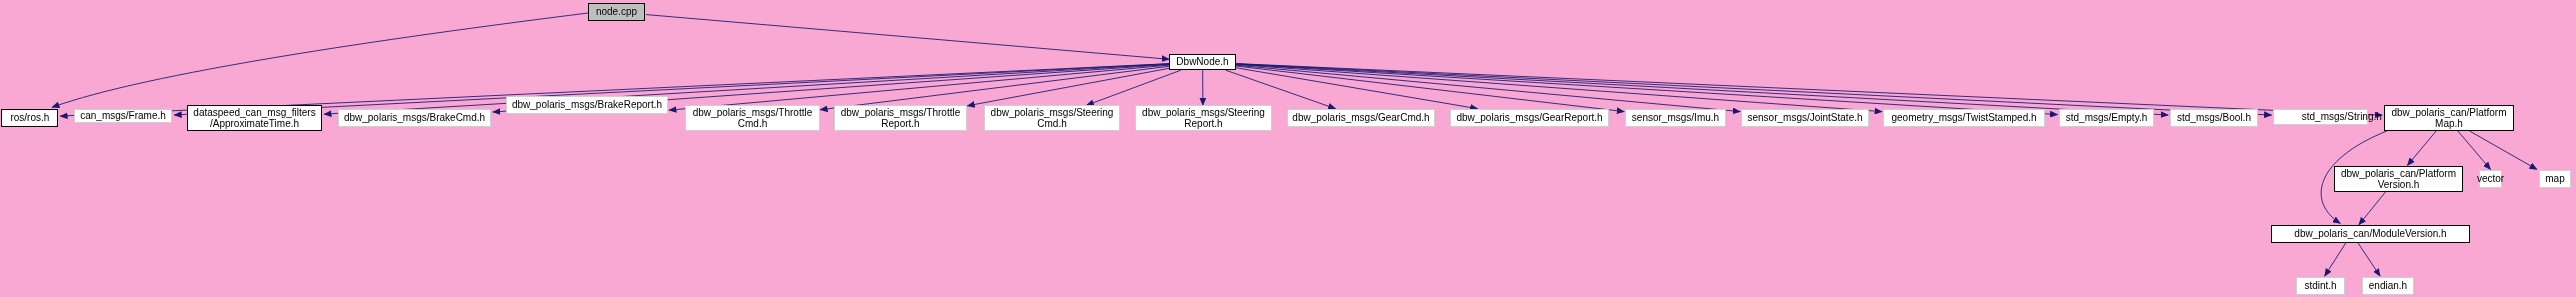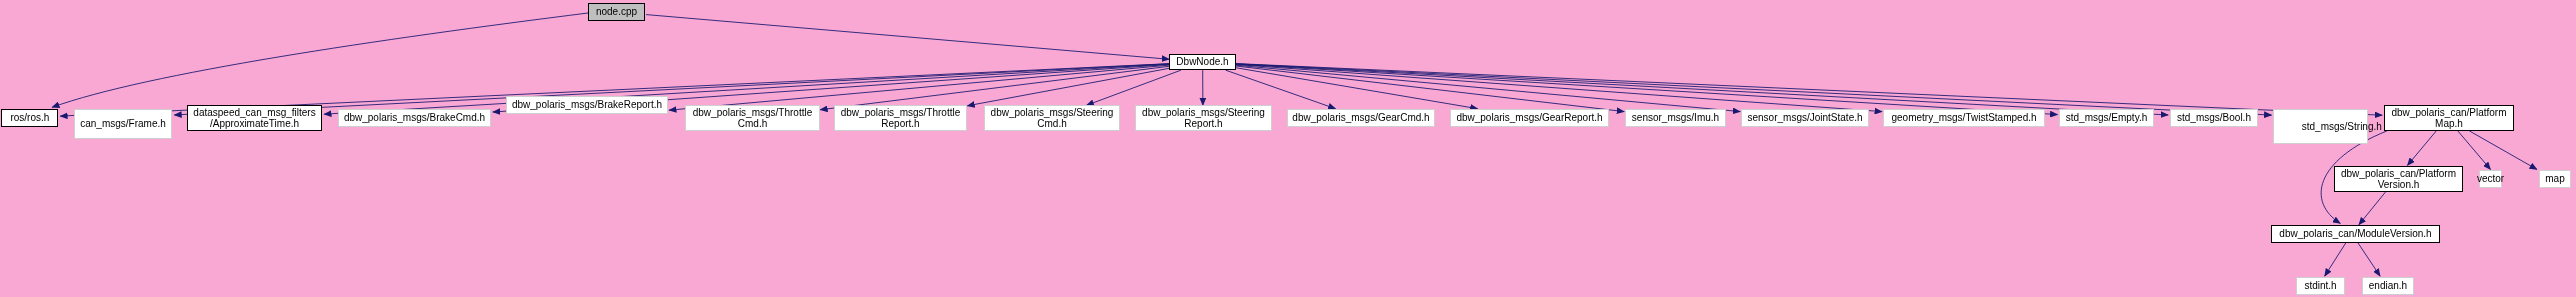--- a/index.html
+++ b/index.html
@@ -65,45 +65,45 @@
       <path d="M3655.3,194.0 L3755.3,251.0" class="edge" marker-end="url(#arrow)"></path>
       <path d="M3533,194 C3424,238 3415,300 3464,331" class="edge" marker-end="url(#arrow)"></path>
       <path d="M3532.1,283.0 L3491.5,333.0" class="edge" marker-end="url(#arrow)"></path>
       <path d="M3472.7,359.0 L3440.8,409.0" class="edge" marker-end="url(#arrow)"></path>
       <path d="M3489.6,359.0 L3522.9,409.0" class="edge" marker-end="url(#arrow)"></path>
     </svg>
   <div id="nodes">
       <div class="node source" style="left: 588px; top: 3.4px; width: 57px; height: 17.6px;">node.cpp</div>
       <div class="node linked" style="left: 1169px; top: 54px; width: 67px; height: 16px; text-align: right;">DbwNode.h</div>
       <div class="node linked" style="left: 1.4px; top: 109px; width: 57px; height: 17.6px;">ros/ros.h</div>
-      <div class="node plain" style="left: 74px; top: 109px; width: 98px; height: 30px;">can_msgs/Frame.h</div>
+      <div class="node plain" style="left: 74px; top: 109px; width: 98px; height: 14px;">can_msgs/Frame.h</div>
       <div class="node linked" style="left: 187px; top: 105px; width: 135px; height: 26px;">dataspeed_can_msg_filters
 /ApproximateTime.h</div>
       <div class="node plain" style="left: 338px; top: 109px; width: 153px; height: 17.6px;">dbw_polaris_msgs/BrakeCmd.h</div>
       <div class="node plain" style="left: 506px; top: 96px; width: 162px; height: 17.6px;">dbw_polaris_msgs/BrakeReport.h</div>
       <div class="node plain" style="left: 685px; top: 105px; width: 135px; height: 26px;">dbw_polaris_msgs/Throttle
 Cmd.h</div>
       <div class="node plain" style="left: 834px; top: 105px; width: 133px; height: 26px;">dbw_polaris_msgs/Throttle
 Report.h</div>
       <div class="node plain" style="left: 984px; top: 105px; width: 136px; height: 26px;">dbw_polaris_msgs/Steering
 Cmd.h</div>
       <div class="node plain" style="left: 1135px; top: 105px; width: 137px; height: 26px;">dbw_polaris_msgs/Steering
 Report.h</div>
       <div class="node plain" style="left: 1287px; top: 109px; width: 148px; height: 17.6px;">dbw_polaris_msgs/GearCmd.h</div>
       <div class="node plain" style="left: 1450px; top: 109px; width: 159px; height: 17.6px;">dbw_polaris_msgs/GearReport.h</div>
       <div class="node plain" style="left: 1625px; top: 109px; width: 101px; height: 17.6px;">sensor_msgs/Imu.h</div>
       <div class="node plain" style="left: 1741px; top: 109px; width: 128px; height: 17.6px;">sensor_msgs/JointState.h</div>
       <div class="node plain" style="left: 1883px; top: 109px; width: 162px; height: 17.6px;">geometry_msgs/TwistStamped.h</div>
       <div class="node plain" style="left: 2059px; top: 109px; width: 95px; height: 17.6px;">std_msgs/Empty.h</div>
       <div class="node plain" style="left: 2170px; top: 109px; width: 88px; height: 17.6px;">std_msgs/Bool.h</div>
-      <div class="node plain" style="left: 2273px; top: 109px; width: 95px; height: 35px; padding-left: 44px;">std_msgs/String.h</div>
+      <div class="node plain" style="left: 2273px; top: 109px; width: 95px; height: 16px; padding-left: 44px;">std_msgs/String.h</div>
       <div class="node linked" style="left: 2384px; top: 105px; width: 130px; height: 26px;">dbw_polaris_can/Platform
 Map.h</div>
       <div class="node linked" style="left: 2334px; top: 166px; width: 129px; height: 26px;">dbw_polaris_can/Platform
 Version.h</div>
       <div class="node plain" style="left: 2479px; top: 170px; width: 23px; height: 18px;">vector</div>
       <div class="node plain" style="left: 2539px; top: 170px; width: 32px; height: 18px;">map</div>
-      <div class="node linked" style="left: 2271px; top: 225px; width: 169px; height: 17.6px;">dbw_polaris_can/ModuleVersion.h</div>
+      <div class="node linked" style="left: 2271px; top: 225px; width: 199px; height: 17.6px;">dbw_polaris_can/ModuleVersion.h</div>
       <div class="node plain" style="left: 2296px; top: 277px; width: 49px; height: 17.6px;">stdint.h</div>
       <div class="node plain" style="left: 2362px; top: 277px; width: 52px; height: 17.6px;">endian.h</div>
     </div>
 </div>
 
 
 </body></html>

